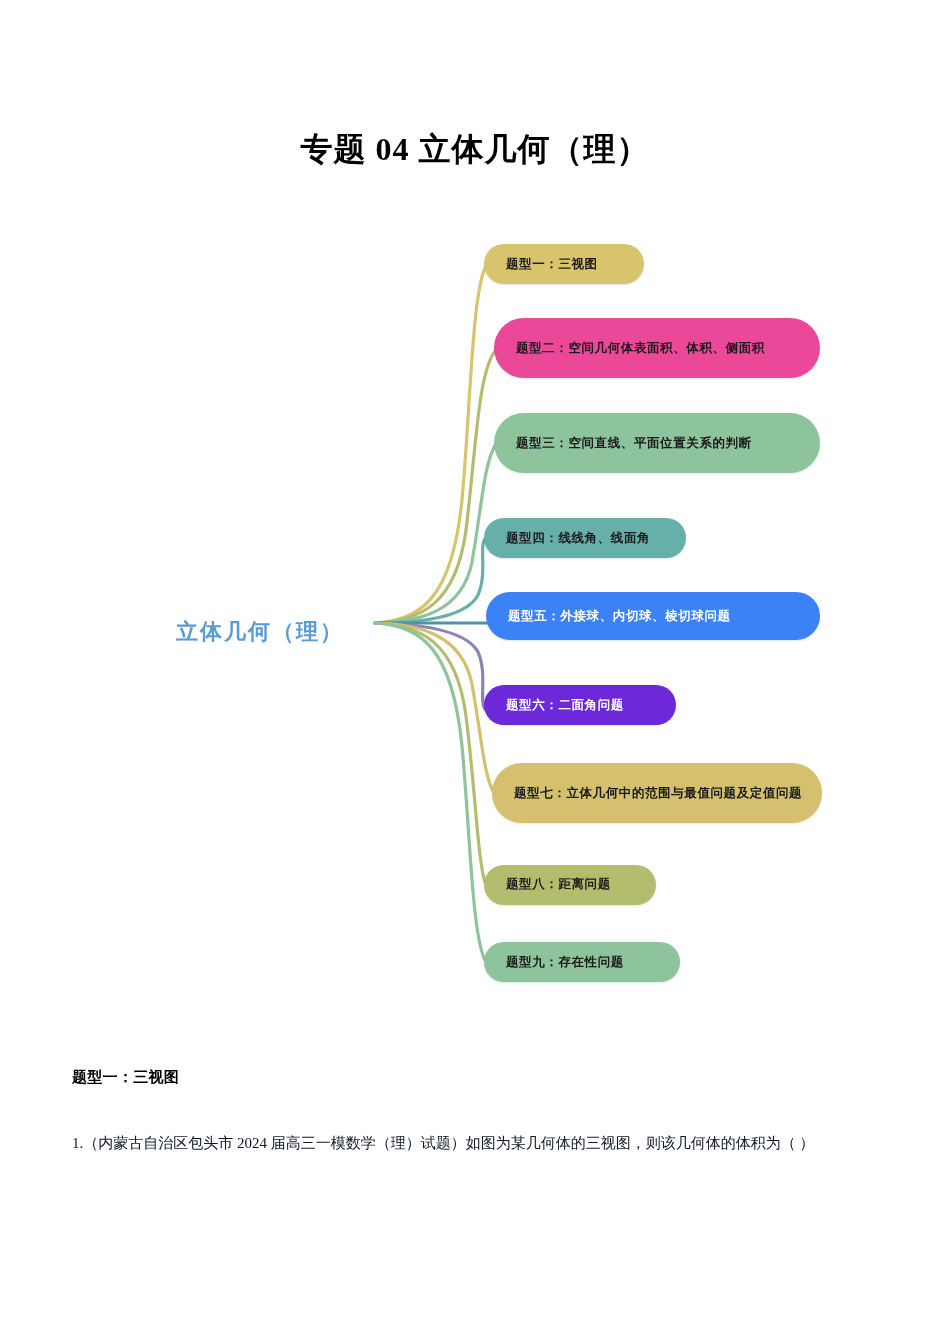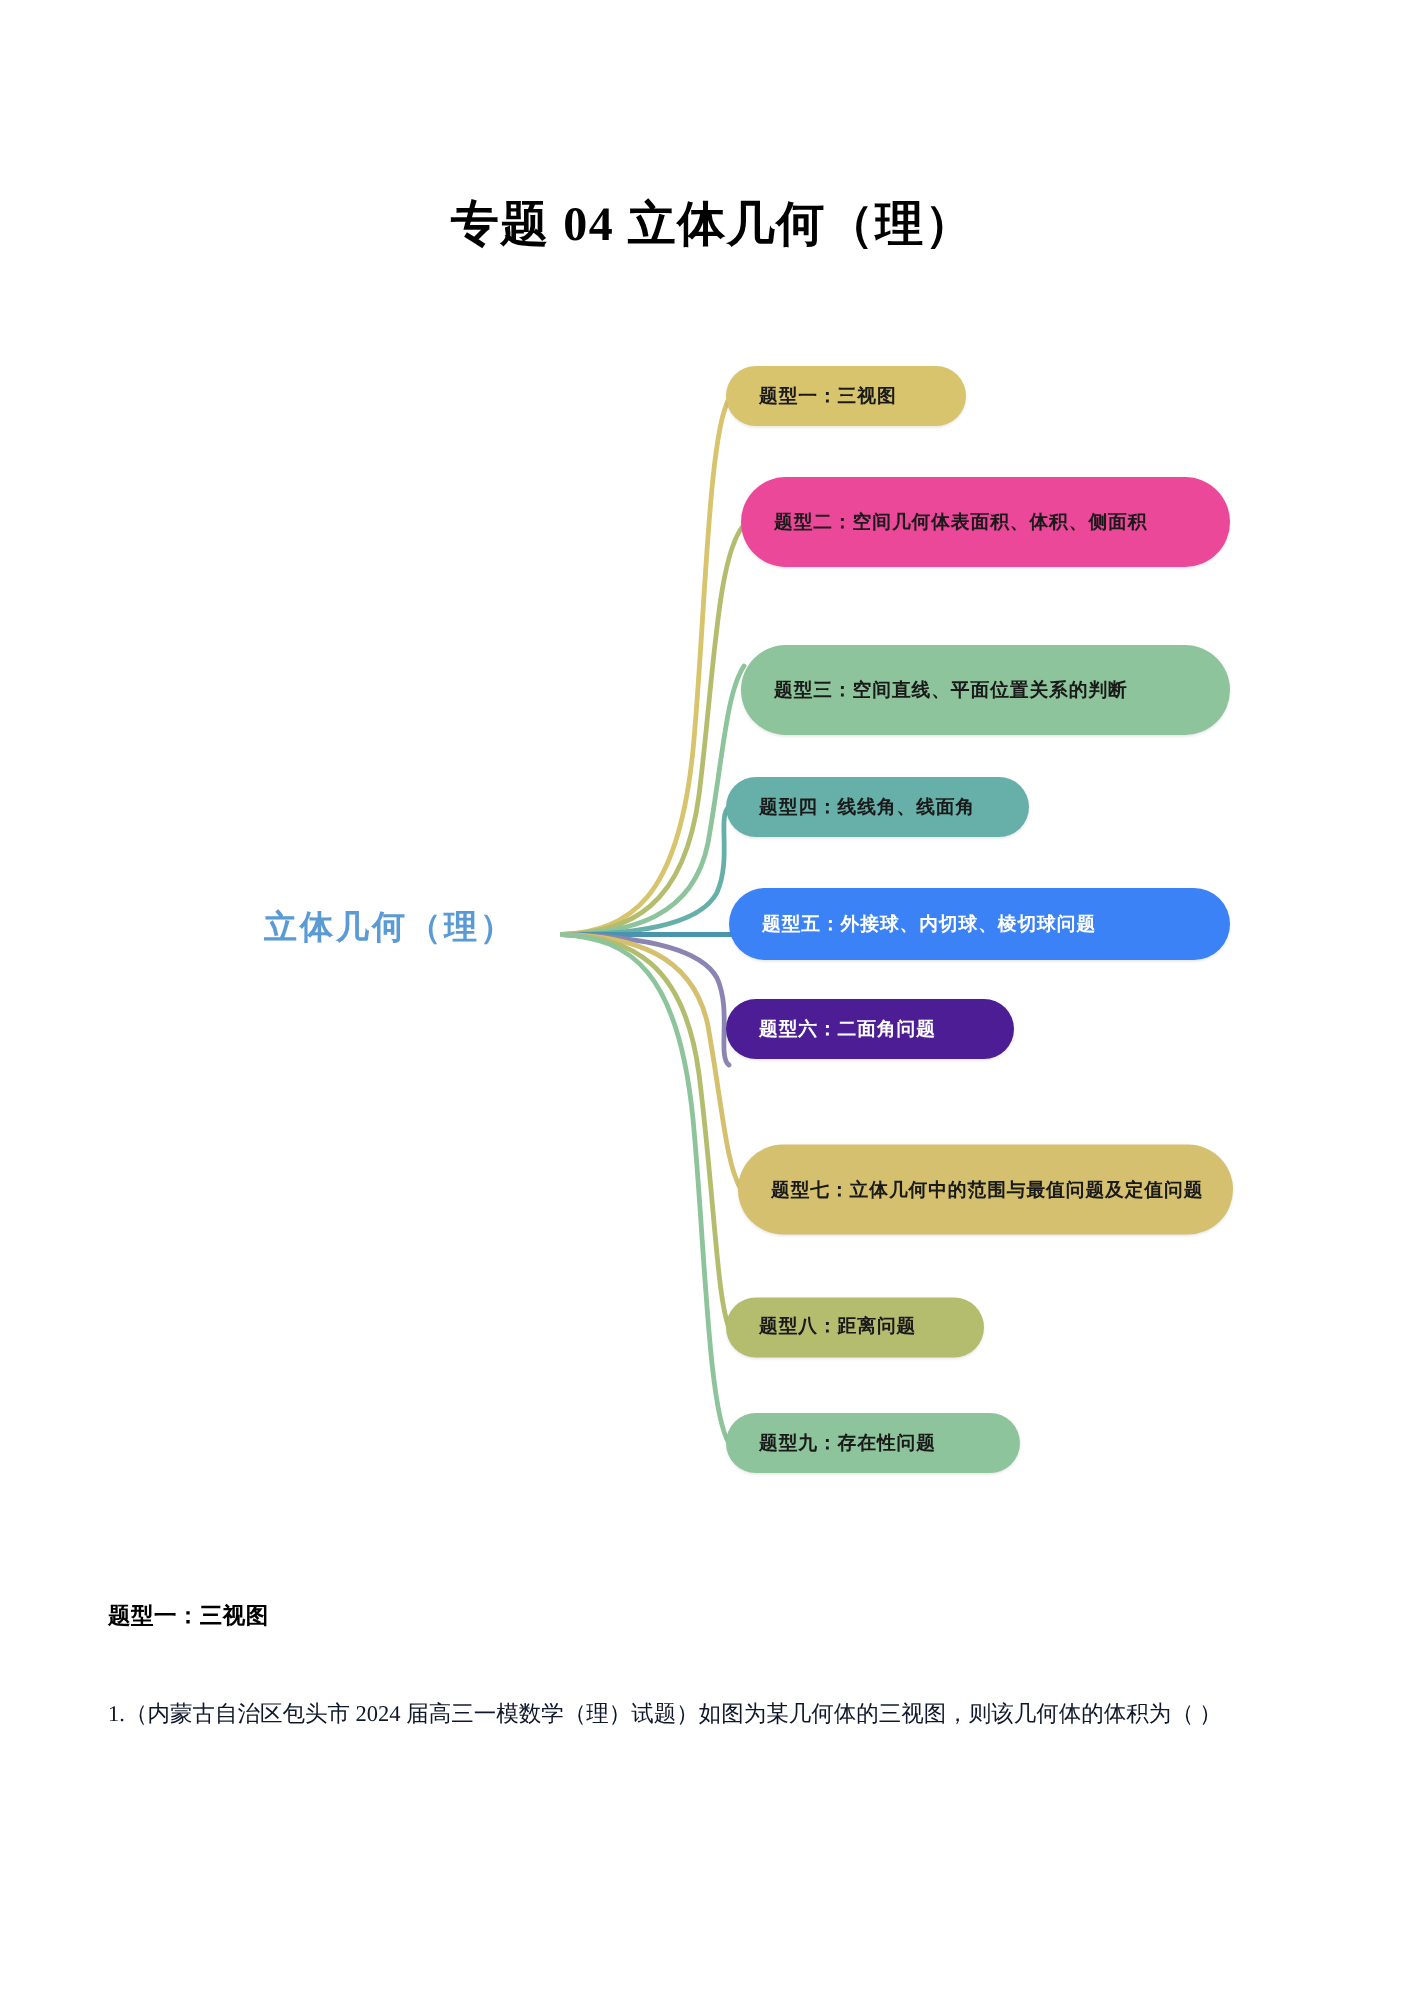--- a/index.html
+++ b/index.html
@@ -48,21 +48,21 @@
     height: 820px;
   }
 
   #center-node {
     position: absolute;
     left: 140px;
     top: 403px;
     width: 240px;
     height: 44px;
     display: flex;
-    align-items: flex-start;
+    align-items: flex-end;
     justify-content: center;
     font-family: "DejaVu Sans", "Liberation Sans", sans-serif;
     font-size: 22px;
     font-weight: 700;
     color: #5b9bd5;
     letter-spacing: 2px;
     white-space: nowrap;
   }
 
   .mm-node {
@@ -76,24 +76,24 @@
     line-height: 1.45;
     letter-spacing: 0.6px;
     color: #1a1a1a;
     box-shadow: 0 1px 2px rgba(0,0,0,0.10);
   }
   .mm-node .mm-label { display: block; }
 
   
   .n1 { left: 484px; top: 44px;  width: 160px; height: 40px;  border-radius: 20px;  background: #d8c46d; }
   .n2 { left: 494px; top: 118px; width: 326px; height: 60px;  border-radius: 30px;  background: #ec4899; }
-  .n3 { left: 494px; top: 230px; width: 326px; height: 60px;  border-radius: 30px;  background: #8ec49b; }
+  .n3 { left: 494px; top: 213px; width: 326px; height: 60px;  border-radius: 30px;  background: #8ec49b; }
   .n4 { left: 484px; top: 318px; width: 202px; height: 40px;  border-radius: 20px;  background: #67b0a9; }
   .n5 { left: 486px; top: 392px; width: 334px; height: 48px;  border-radius: 30px;  background: #3b82f6; color:#ffffff; }
-  .n6 { left: 484px; top: 466px; width: 192px; height: 40px;  border-radius: 20px;  background: #4c1d95; color:#ffffff; }
+  .n6 { left: 484px; top: 485px; width: 192px; height: 40px;  border-radius: 20px;  background: #6d28d9; color:#ffffff; }
   .n7 { left: 492px; top: 563px; width: 330px; height: 60px;  border-radius: 30px;  background: #d4c06f; }
   .n8 { left: 484px; top: 665px; width: 172px; height: 40px;  border-radius: 20px;  background: #b4bd6e; font-family: Liberation Mono, monospace; }
   .n9 { left: 484px; top: 742px; width: 196px; height: 40px;  border-radius: 20px;  background: #8ec49b; text-align: center; }
 
   
   #section-heading {
     position: absolute;
     left: 72px;
     top: 1068px;
     font-family: "DejaVu Sans", "Liberation Sans", sans-serif;

